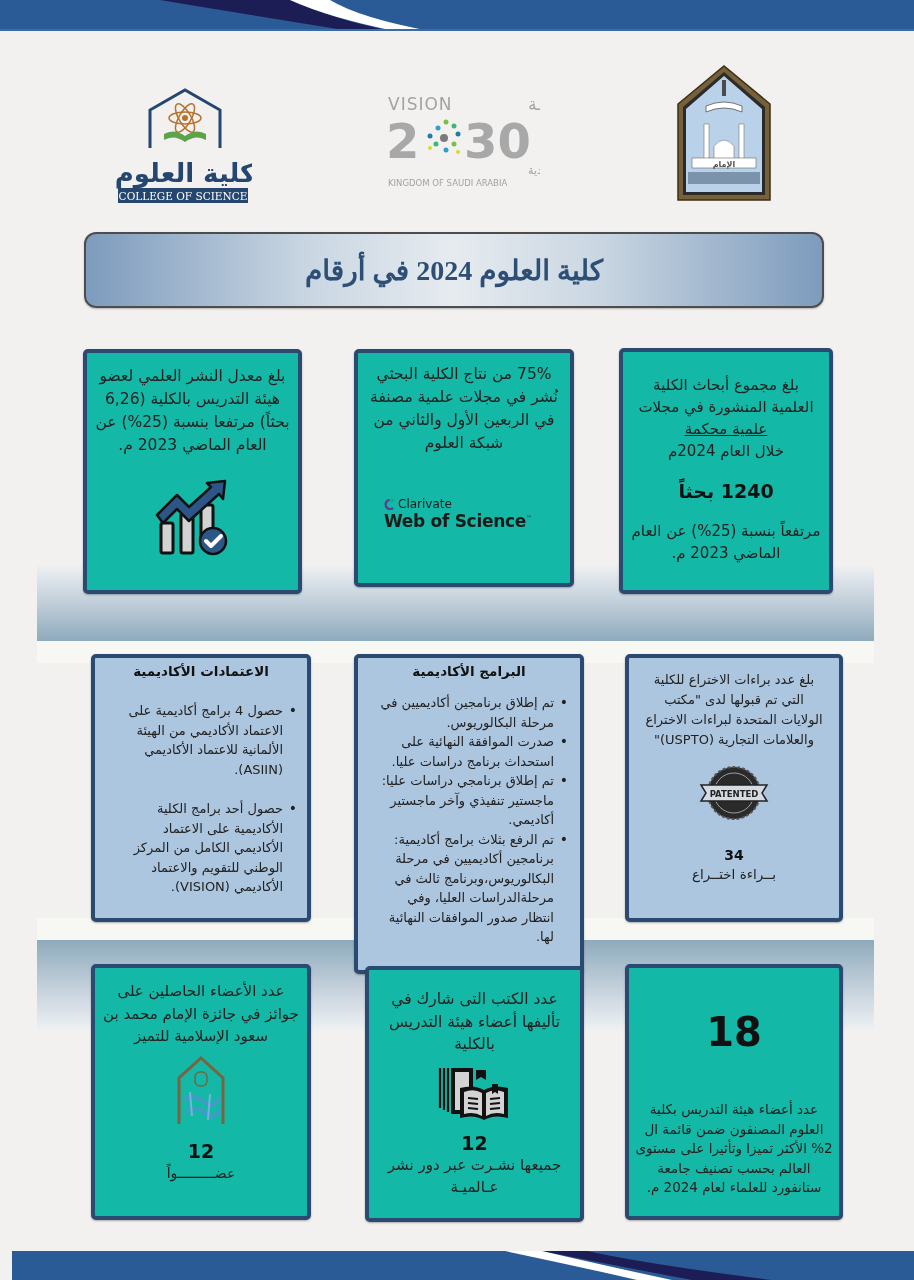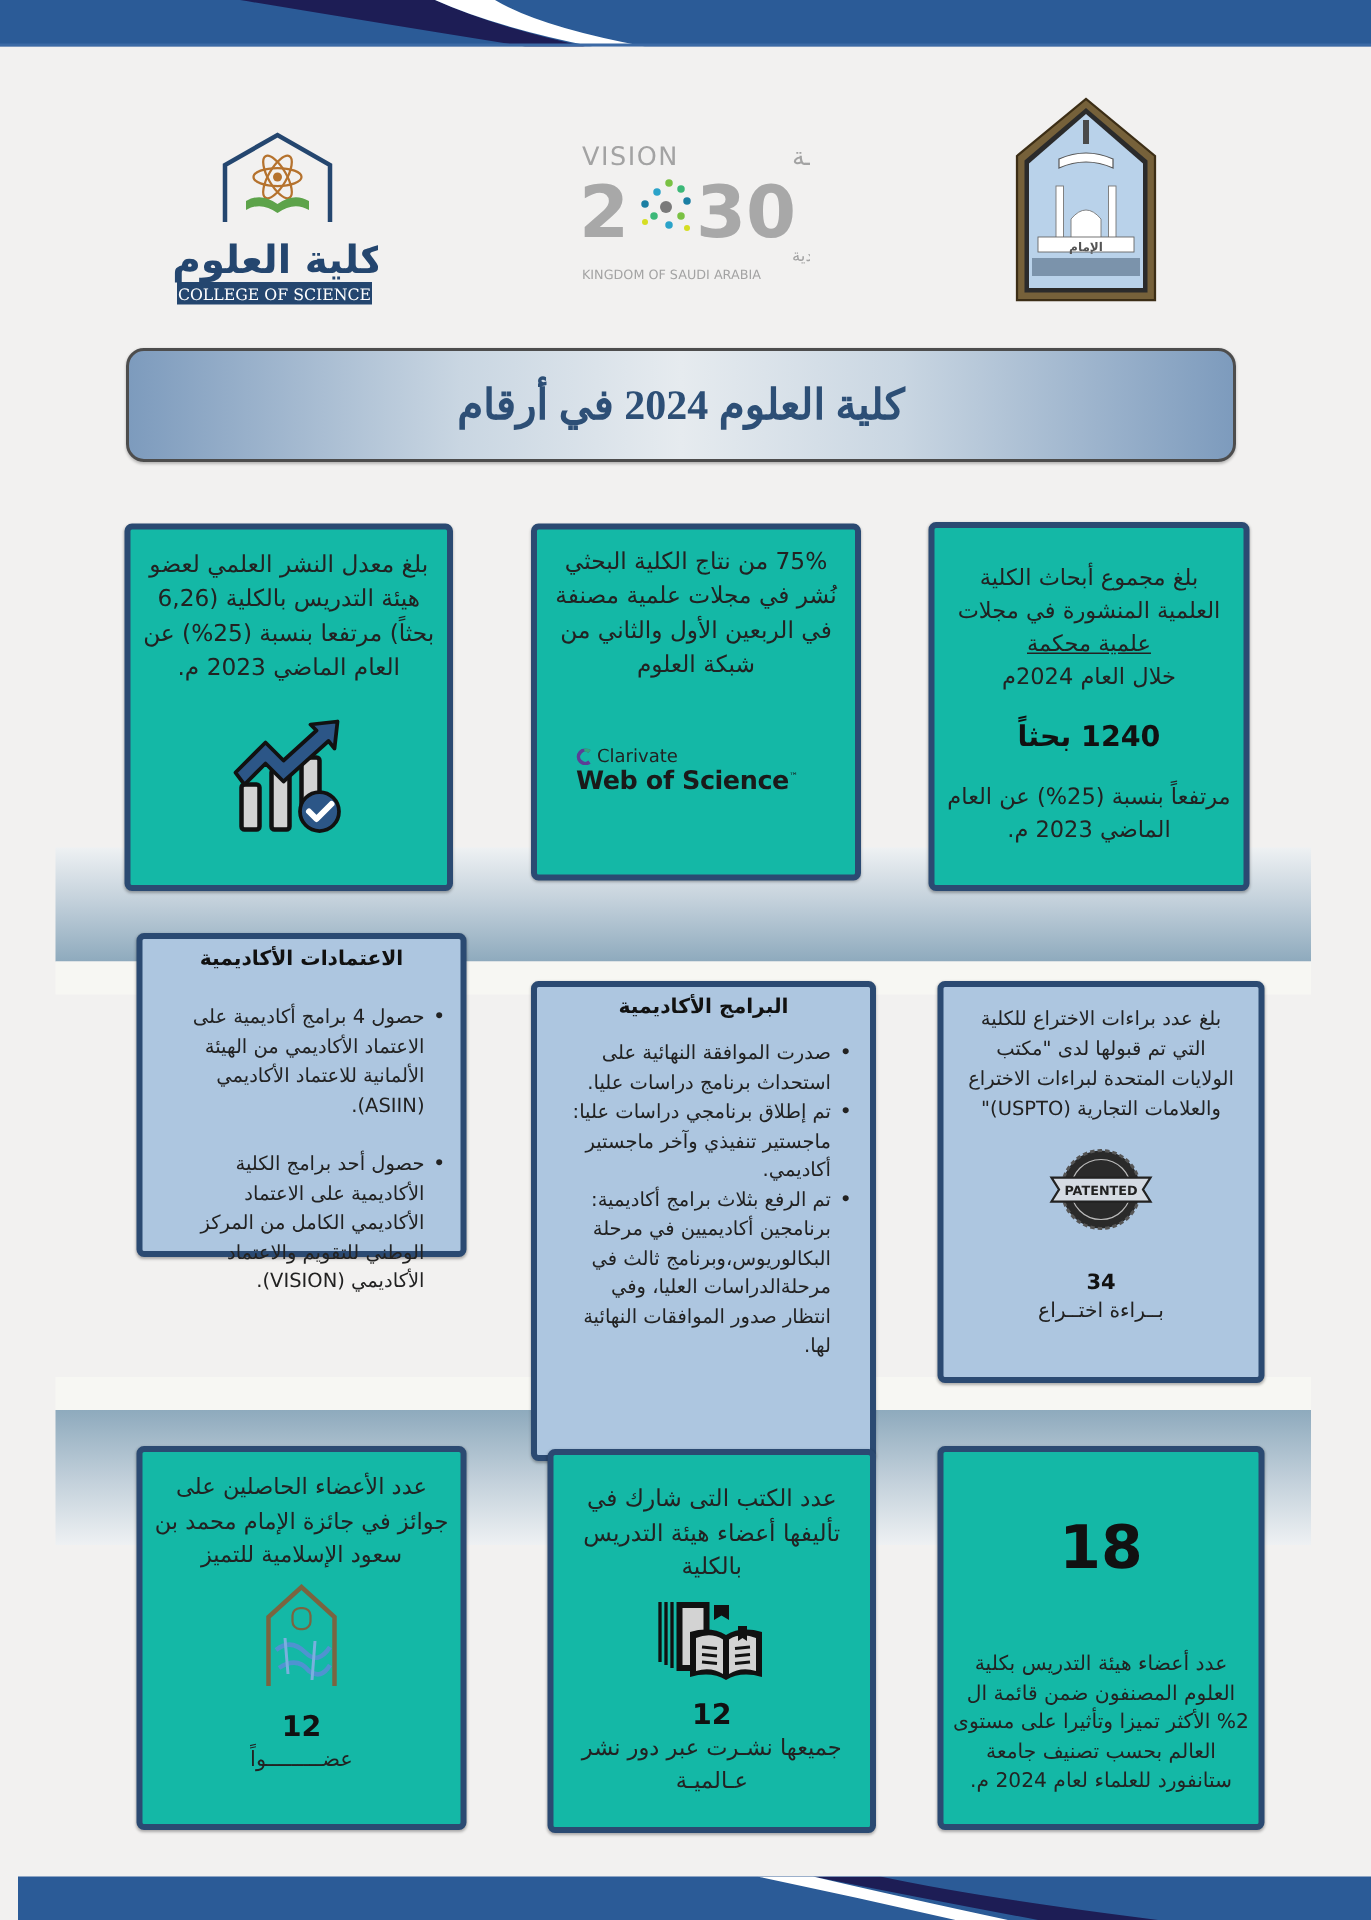--- a/index.html
+++ b/index.html
@@ -64,21 +64,21 @@
   .card .big { font-weight: bold; font-size: 19px; color: #111; }
   .card .hero { font-weight: bold; font-size: 40px; color: #111; }
   .card h3 { font-size: 13.5px; font-weight: bold; color: #111; margin-top: 5px; }
   .card ul { list-style: none; text-align: right; }
   .card li { position: relative; padding-right: 16px; font-size: 13px; line-height: 19.5px; color: #222; }
   .card li::before { content: "•"; position: absolute; right: 2px; top: 0; font-size: 14px; }
 
   .c1 { left: 83px; top: 349px; width: 219px; height: 245px; }
   .c2 { left: 354px; top: 349px; width: 220px; height: 238px; }
   .c3 { left: 619px; top: 348px; width: 214px; height: 246px; }
-  .c4 { left: 91px; top: 622px; width: 220px; height: 216px; }
+  .c4 { left: 91px; top: 654px; width: 220px; height: 268px; }
   .c5 { left: 354px; top: 654px; width: 230px; height: 320px; }
   .c6 { left: 625px; top: 654px; width: 218px; height: 268px; }
   .c7 { left: 91px; top: 964px; width: 220px; height: 256px; }
   .c8 { left: 365px; top: 966px; width: 219px; height: 256px; }
   .c9 { left: 625px; top: 964px; width: 218px; height: 256px; }
 
   .icon { display: block; margin: 0 auto; }
   .wos { direction: ltr; text-align: left; margin: 0 auto; width: 160px; }
   .wos .clar { font-size: 12px; color: #222; display: flex; align-items: center; gap: 3px; }
   .wos .ws { font-size: 17px; font-weight: bold; color: #1a1a1a; letter-spacing: -0.3px; }
@@ -197,20 +197,21 @@
   <h3>الاعتمادات الأكاديمية</h3>
   <ul style="margin-top:22px; padding:0 8px 0 22px;">
     <li style="margin-bottom:20px;">حصول 4 برامج أكاديمية على الاعتماد الأكاديمي من الهيئة الألمانية للاعتماد الأكاديمي (ASIIN).</li>
     <li>حصول أحد برامج الكلية الأكاديمية على الاعتماد الأكاديمي الكامل من المركز الوطني للتقويم والاعتماد الأكاديمي (VISION).</li>
   </ul>
 </div>
 
 <div class="card c5 blue">
   <h3>البرامج الأكاديمية</h3>
   <ul style="margin-top:14px; padding:0 10px 0 14px;">
+    <li>تم إطلاق برنامجين أكاديميين في مرحلة البكالوريوس.</li>
     <li>صدرت الموافقة النهائية على استحداث برنامج دراسات عليا.</li>
     <li>تم إطلاق برنامجي دراسات عليا: ماجستير تنفيذي وآخر ماجستير أكاديمي.</li>
     <li>تم الرفع  بثلاث برامج أكاديمية: برنامجين أكاديميين في مرحلة البكالوريوس،وبرنامج ثالث في مرحلةالدراسات العليا، وفي انتظار صدور الموافقات النهائية لها.</li>
   </ul>
 </div>
 
 <div class="card c6 blue">
   <p style="margin-top:12px; padding:0 16px; font-size:13px; line-height:20px;">بلغ عدد براءات الاختراع للكلية التي تم قبولها لدى "مكتب الولايات المتحدة لبراءات الاختراع والعلامات التجارية (USPTO)"</p>
   <svg class="icon" width="70" height="58" viewBox="0 0 70 58" style="margin-top:14px;">
     <circle cx="35" cy="29" r="26" fill="#2a2a2a" stroke="#555" stroke-width="2" stroke-dasharray="3 2"></circle>

